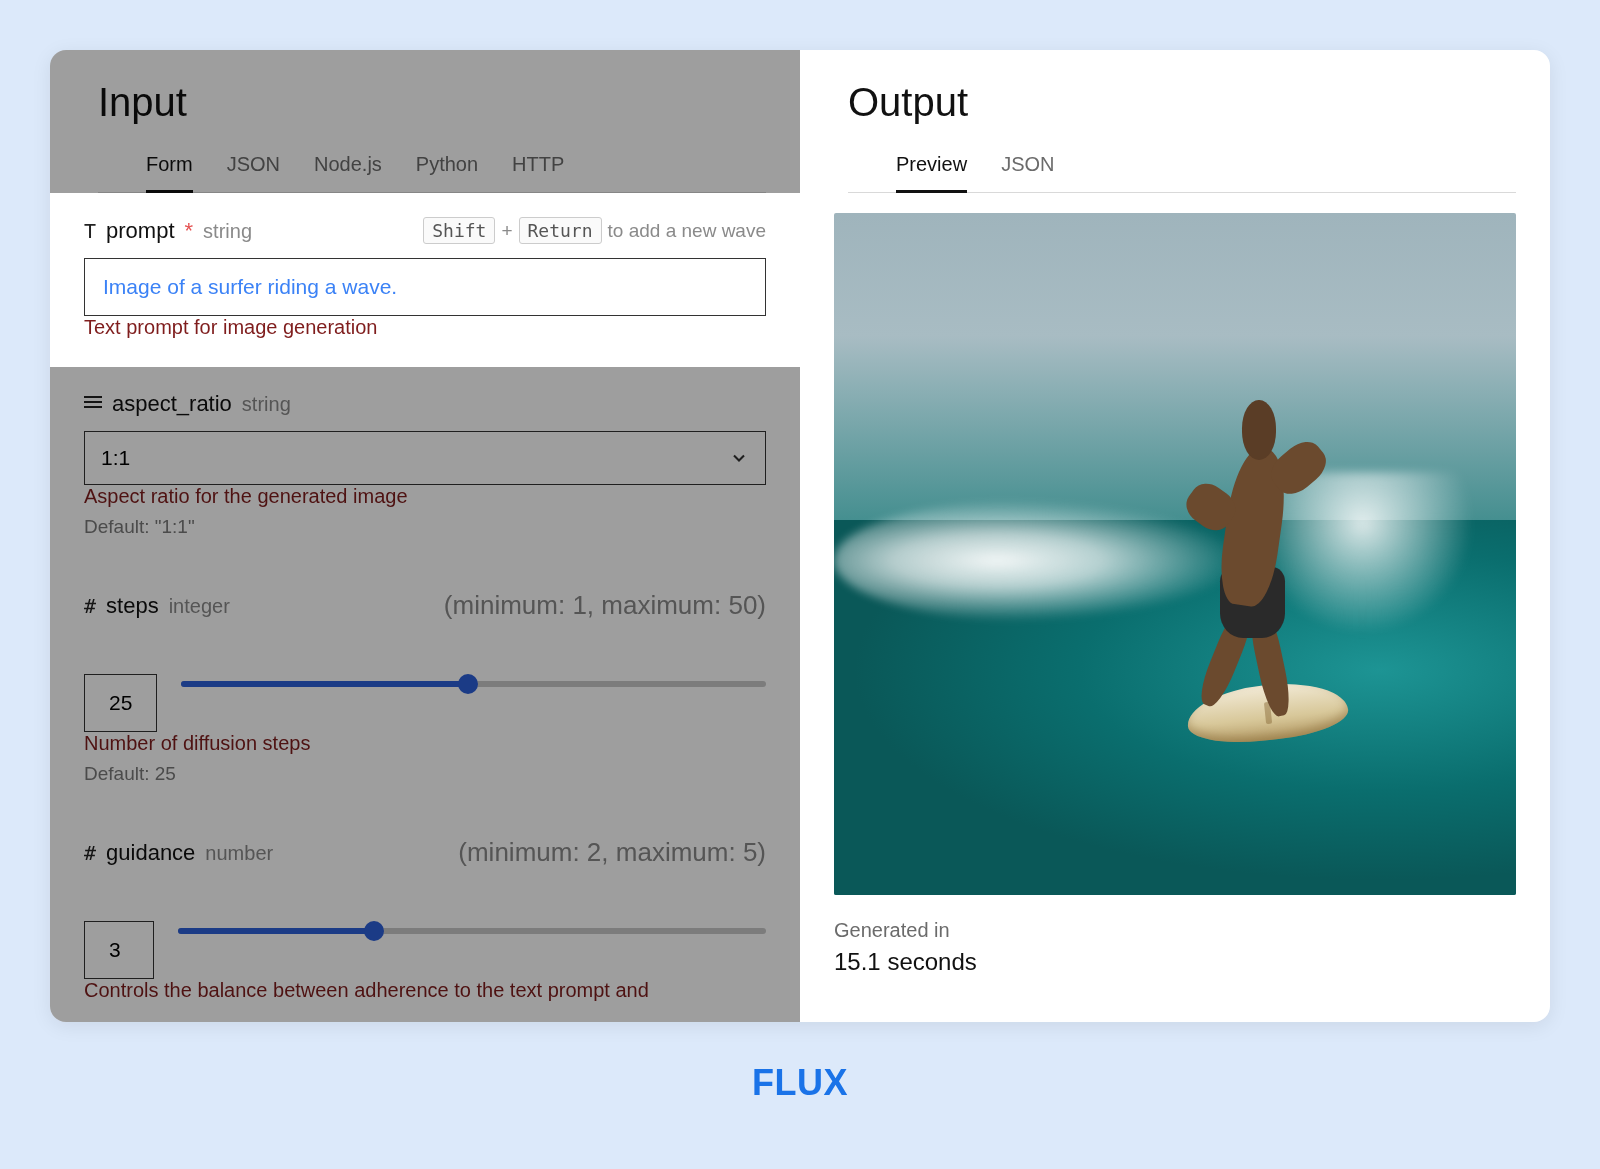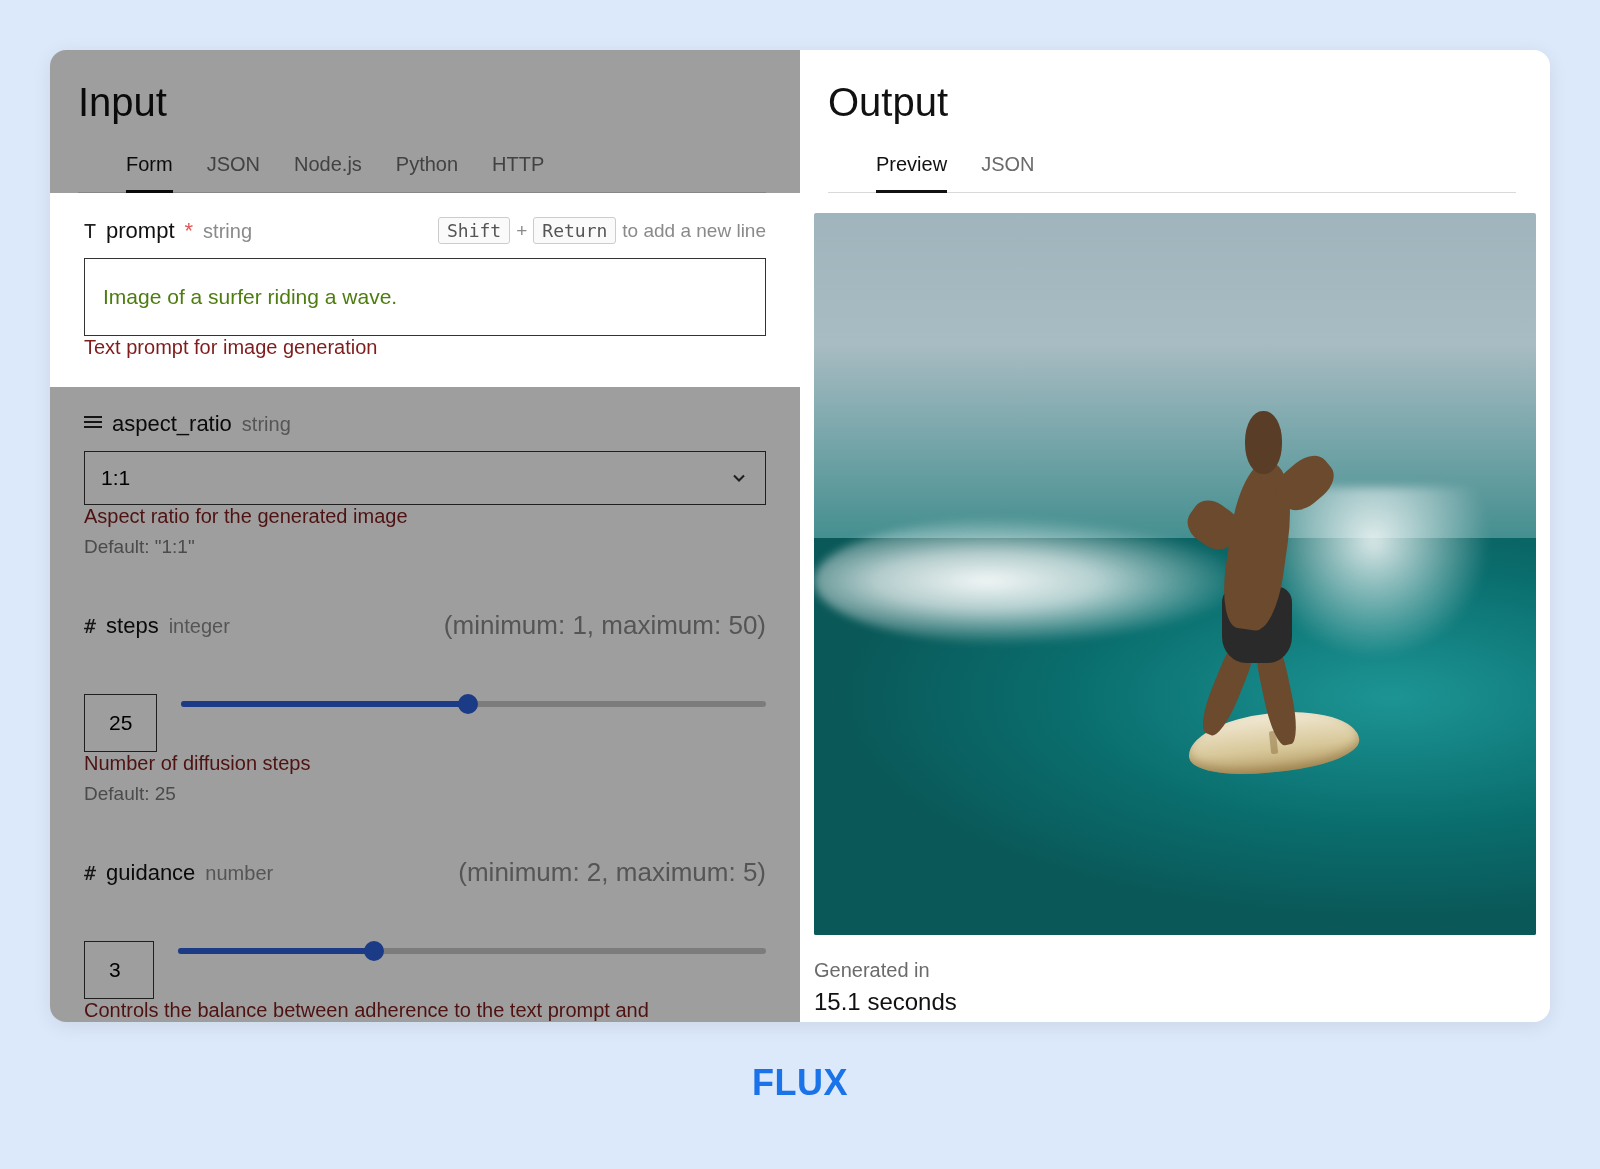--- a/index.html
+++ b/index.html
@@ -36,21 +36,21 @@
       position: relative;
     }
     .dim-overlay {
       position: absolute;
       top: 0; left: 0; right: 0; bottom: 0;
       background: rgba(0,0,0,0.38);
       pointer-events: none;
       z-index: 5;
     }
     .panel-header {
-      padding: 30px 34px 0 28px;
+      padding: 30px 34px 0 48px;
     }
     .panel-title {
       font-size: 40px;
       font-weight: 400;
       color: #111;
       margin-bottom: 28px;
     }
     .tabs {
       display: flex;
       gap: 34px;
@@ -118,24 +118,24 @@
       border: 1px solid #ccc;
       background: #fafafa;
       padding: 2px 8px;
       border-radius: 3px;
       font-size: 18px;
       color: #555;
     }
     .text-input {
       width: 100%;
       border: 1.5px solid #333;
-      padding: 26px 18px;
+      padding: 16px 18px;
       font-size: 21px;
       font-family: inherit;
-      color: #4d7c0f;
+      color: #3b82f6;
       outline: none;
     }
     .field-desc {
       font-size: 20px;
       color: #7f1d1d;
     }
     .field-default {
       margin-top: 8px;
       font-size: 19px;
       color: #7a7a7a;
@@ -189,21 +189,21 @@
       height: 20px;
       background: #2c5fd8;
       border-radius: 50%;
       transform: translate(-50%, -50%);
     }
     .range-hint {
       color: #8a8a8a;
       font-size: 26px;
     }
     .output-body {
-      padding: 20px 14px;
+      padding: 20px 34px;
     }
     .output-image {
       width: 100%;
       aspect-ratio: 1/1;
       border-radius: 2px;
       background: linear-gradient(to bottom, #9fb4bc 0%, #a8bcc3 18%, #3a8a8a 48%, #137a7a 62%, #0d7272 80%, #2a8080 100%);
       position: relative;
       overflow: hidden;
     }
     .wave {
@@ -380,21 +380,21 @@
         <div class="field-label-group">
           <span class="type-icon">T</span>
           <span class="field-name">prompt</span>
             <span class="required-star">*</span>
           <span class="field-type">string</span>
         </div>
         <div class="hint-group">
           <span class="kbd">Shift</span>
           <span>+</span>
           <span class="kbd">Return</span>
-          <span>to add a new line</span>
+          <span>to add a new wave</span>
         </div>
       </div>
       <input class="text-input" value="Image of a surfer riding a wave." style="">
       <div class="field-desc">Text prompt for image generation</div>
     </div>
 
     <div class="form-section">
       <div class="field-header">
         <div class="field-label-group">
           <span class="hamburger-icon">

